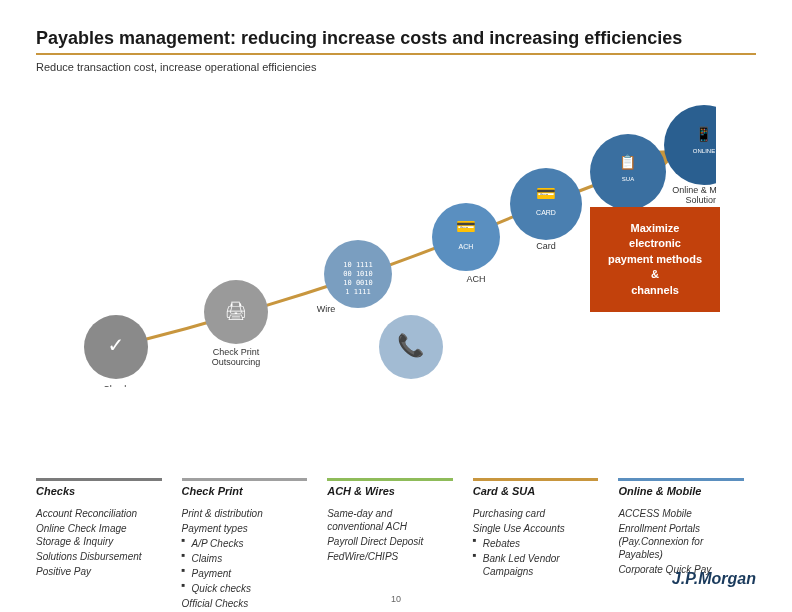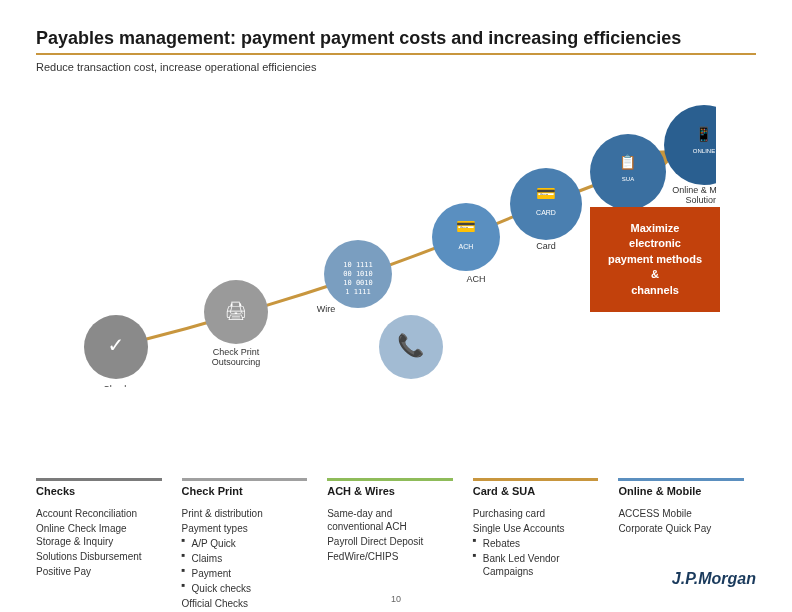--- a/index.html
+++ b/index.html
@@ -49,20 +49,21 @@
       bottom: 0;
       left: 0;
       width: 792px;
       padding: 0 36px;
     }
 
     .columns {
       display: flex;
       gap: 8px;
       width: 100%;
+      font-style: italic;
     }
 
     .col {
       flex: 1;
       padding-right: 12px;
     }
 
     .col-header {
       font-size: 11px;
       font-weight: bold;
@@ -138,21 +139,21 @@
       position: absolute;
       top: 0;
       left: 0;
     }
   </style>
 </head>
 <body>
 
 <div class="slide">
 
-  <div class="title">Payables management: payment payment costs and increasing efficiencies</div>
+  <div class="title">Payables management: reducing increase costs and increasing efficiencies</div>
   <div class="title-underline"></div>
   <div class="subtitle">Reduce transaction cost, increase operational efficiencies</div>
 
   <div class="diagram-area">
     <svg class="diagram-svg" width="680" height="310">
 
       <defs>
         <marker id="arrowhead" markerWidth="8" markerHeight="6" refX="6" refY="3" orient="auto">
           <polygon points="0 0, 8 3, 0 6" fill="#c8963e"></polygon>
         </marker>
@@ -224,21 +225,21 @@
         <div class="col-item">Account Reconciliation</div>
         <div class="col-item">Online Check Image<br>Storage &amp; Inquiry</div>
         <div class="col-item">Solutions Disbursement</div>
         <div class="col-item">Positive Pay</div>
       </div>
 
       <div class="col">
         <div class="col-header checkprint">Check Print</div>
         <div class="col-item">Print &amp; distribution</div>
         <div class="col-item">Payment types</div>
-        <div class="col-item indent">A/P Quick</div>
+        <div class="col-item indent">A/P Checks</div>
         <div class="col-item indent">Claims</div>
         <div class="col-item indent">Payment</div>
         <div class="col-item indent">Quick checks</div>
         <div class="col-item">Official Checks</div>
       </div>
 
       <div class="col">
         <div class="col-header achwires">ACH &amp; Wires</div>
         <div class="col-item">Same-day and<br>conventional ACH</div>
         <div class="col-item">Payroll Direct Deposit</div>
@@ -249,20 +250,21 @@
         <div class="col-header cardsua">Card &amp; SUA</div>
         <div class="col-item">Purchasing card</div>
         <div class="col-item">Single Use Accounts</div>
         <div class="col-item indent">Rebates</div>
         <div class="col-item indent">Bank Led Vendor<br>Campaigns</div>
       </div>
 
       <div class="col">
         <div class="col-header onlinemobile">Online &amp; Mobile</div>
         <div class="col-item">ACCESS Mobile</div>
+        <div class="col-item">Enrollment Portals<br>(Pay.Connexion for<br>Payables)</div>
         <div class="col-item">Corporate Quick Pay</div>
       </div>
 
     </div>
 
     <div class="page-num">10</div>
   </div>
 
   <div class="jpmorgan-logo">
     J.P.Morgan

